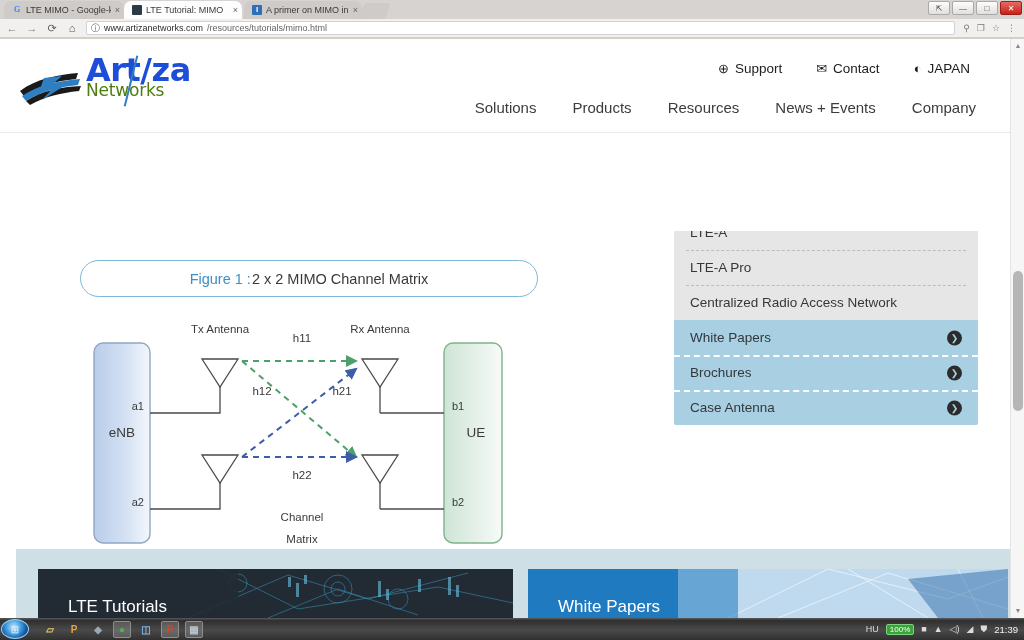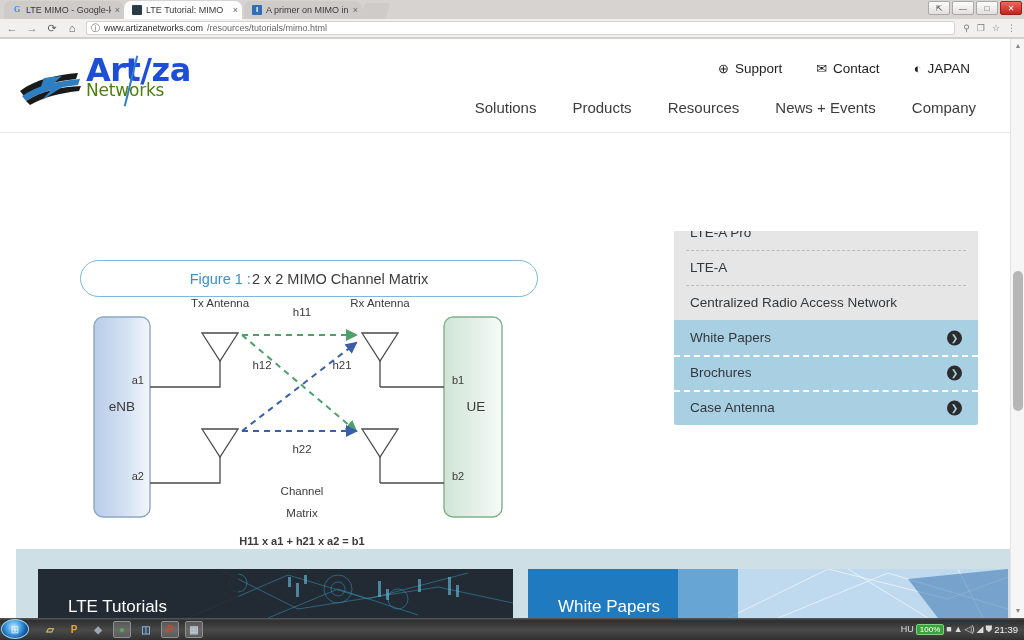--- a/index.html
+++ b/index.html
@@ -106,21 +106,21 @@
   .content { position: relative; height: 455px; }
 
   .fig-caption {
     position: absolute; left: 80px; top: 127px; width: 458px; height: 37px;
     border: 1px solid #7db8d8; border-radius: 19px; background: #fff;
     display: flex; align-items: center; justify-content: center; gap: 1px;
     font-size: 14.5px; color: #3a3a3a;
   }
   .fig-num { color: #3b91c4; }
 
-  .diagram { position: absolute; left: 80px; top: 158px; width: 460px; height: 270px; }
+  .diagram { position: absolute; left: 80px; top: 184px; width: 460px; height: 270px; }
   .diagram svg { display: block; }
 
   
   .side-menu {
     position: absolute; right: 32px; top: 82px; width: 304px;
     font-size: 13.5px; border-radius: 2px; overflow: hidden;
   }
   .side-item {
     position: relative; height: 35px; display: flex; align-items: center;
     padding: 0 16px; color: #33383c;
@@ -178,21 +178,21 @@
     display: flex; align-items: center; justify-content: center;
     font-size: 10px; color: #eaf6ff;
   }
   .tb-icons { display: flex; align-items: center; gap: 6px; margin-left: 12px; }
   .tb-ico {
     width: 18px; height: 17px; border-radius: 2px;
     display: flex; align-items: center; justify-content: center;
     font-size: 10px; font-weight: bold; color: #fff;
   }
   .tb-ico.active { border: 1px solid #8e8e8e; background: rgba(255,255,255,.18); }
-  .tray { margin-left: auto; display: flex; align-items: center; gap: 2px;
+  .tray { margin-left: auto; display: flex; align-items: center; gap: 7px;
           padding-right: 4px; font-size: 9px; color: #e8e8e8; }
   .tray-lang { color: #dcdcdc; }
   .tray-batt { background: #3ca33c; border: 1px solid #7fd07f; border-radius: 2px;
                padding: 0 3px; color: #fff; font-size: 8px; }
   .tray-ico { color: #dcdcdc; font-size: 9px; }
   .tray-clock { color: #f2f2f2; font-size: 9.5px; padding-right: 2px; }
 </style>
 </head>
 <body>
 
@@ -349,24 +349,24 @@
             <text x="222" y="204" font-size="11.5" text-anchor="middle">Channel</text>
             <text x="222" y="226" font-size="11.5" text-anchor="middle">Matrix</text>
             <text x="222" y="254" font-size="11" text-anchor="middle" font-weight="bold">H11 x a1 + h21 x a2 = b1</text>
             <text x="222" y="270" font-size="11" text-anchor="middle" font-weight="bold">H12 x a1 + h22 x a2 = b2</text>
           </g>
         </svg>
       </div>
 
       <div class="side-menu">
         <div class="side-item gray">
+          <span>LTE-A</span>
+        </div>
+        <div class="side-item gray">
           <span>LTE-A Pro</span>
-        </div>
-        <div class="side-item gray">
-          <span>LTE-A</span>
         </div>
         <div class="side-item gray">
           <span>Centralized Radio Access Network</span>
         </div>
         <div class="side-item blue">
           <span>White Papers</span>
           <span class="side-arrow">❯</span>
         </div>
         <div class="side-item blue">
           <span>Brochures</span>

